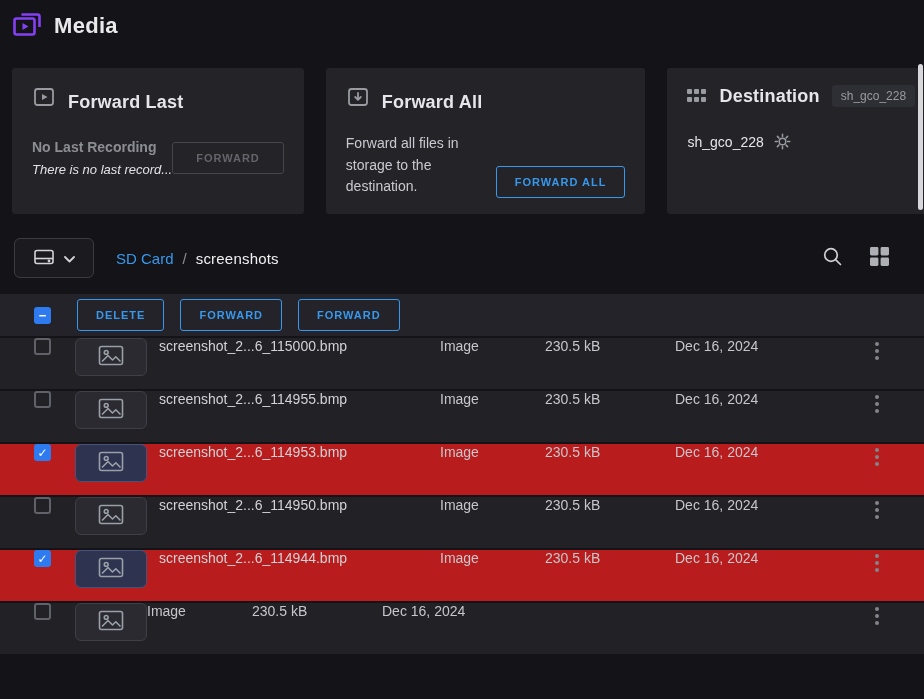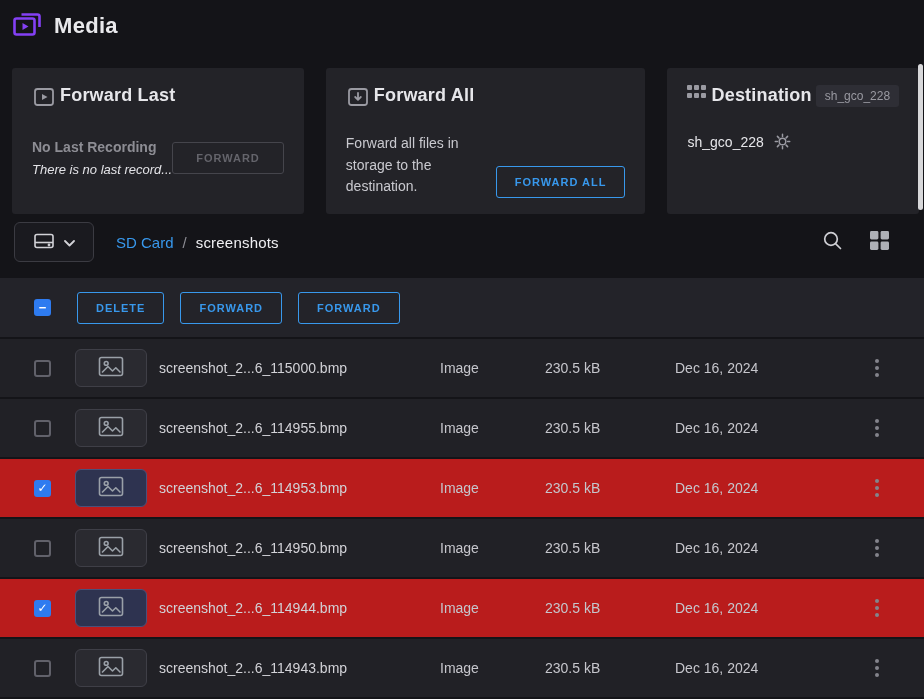--- a/index.html
+++ b/index.html
@@ -22,21 +22,21 @@
     gap: 22px;
     padding: 26px 6px 0 12px;
   }
   .card {
     background: #232328;
     border-radius: 3px;
     height: 146px;
     padding: 17px 20px;
     position: relative;
   }
-  .card-title-row { display: flex; align-items: flex-start; gap: 4px; }
+  .card-title-row { display: flex; align-items: flex-end; gap: 12px; }
   .card-title { font-size: 18px; font-weight: 600; color: #e6e6ea; letter-spacing: .2px; }
   .badge {
     margin-left: auto;
     background: #2e2e35;
     color: #9a9aa2;
     font-size: 12px;
     padding: 4px 9px;
     border-radius: 3px;
   }
 
@@ -61,51 +61,51 @@
     letter-spacing: 1px;
     padding: 9px 18px;
     border-radius: 3px;
     cursor: pointer;
     white-space: nowrap;
   }
   .btn.disabled { border-color: #45454c; color: #64646b; cursor: default; }
   .btn.wide { padding: 9px 23px; }
 
   
-  .toolbar { display: flex; align-items: center; padding: 8px 34px 0 14px; }
+  .toolbar { display: flex; align-items: center; padding: 24px 34px 0 14px; }
   .drive-select {
     width: 80px; height: 40px;
     background: #1a1a1f;
     border: 1px solid #3b3b42;
     border-radius: 6px;
     display: flex; align-items: center; justify-content: center; gap: 10px;
     cursor: pointer;
   }
   .breadcrumb { display: flex; align-items: center; gap: 9px; margin-left: 22px; font-size: 15px; }
   .breadcrumb .root { color: #3898ec; text-decoration: none; cursor: pointer; }
   .breadcrumb .sep { color: #8d8d94; }
   .breadcrumb .current { color: #f0f0f3; font-weight: 400; letter-spacing: .2px; }
   .toolbar-right { margin-left: auto; display: flex; align-items: center; gap: 26px; }
   .icon-btn { background: none; border: none; cursor: pointer; display: flex; align-items: center; }
 
   
   .table-wrap { margin-top: 16px; }
   .table-actions {
     background: #232329;
-    height: 59px;
+    height: 42px;
     display: flex; align-items: center;
     padding: 0 34px;
     gap: 16px;
   }
   .table-actions .checkbox { margin-right: 10px; }
 
   .file-row {
     background: #212126;
-    height: 60px;
-    display: flex; align-items: center;
+    height: 53px;
+    display: flex; align-items: flex-start;
     padding: 0 38px 0 34px;
     border-top: 2px solid #141418;
   }
   .file-row.selected { background: #b91c1c; }
 
   .checkbox {
     width: 17px; height: 17px;
     border: 2px solid #61616a;
     border-radius: 3px;
     flex: 0 0 auto;
@@ -396,21 +396,20 @@
     <span class="checkbox"></span>
     <div class="thumb">
       <span>
         <svg width="26" height="21" viewBox="0 0 26 21" fill="none" stroke="#9aa0a8" stroke-width="1.6" stroke-linejoin="round">
           <rect x="1.5" y="1.5" width="23" height="18" rx="2"></rect>
           <circle cx="8.2" cy="7.4" r="1.9"></circle>
           <path d="M4 16.5 L10 10.5 L14.5 15 L17.8 11.8 L22.5 16.5"></path>
         </svg>
       </span>
     </div>
-    <span class="file-name">screenshot_2...6_114943.bmp</span>
     <span class="file-type">Image</span>
     <span class="file-size">230.5 kB</span>
     <span class="file-date">Dec 16, 2024</span>
     <span class="kebab">
             <i></i>
             <i></i>
             <i></i>
           </span>
   </div>
 </div>

